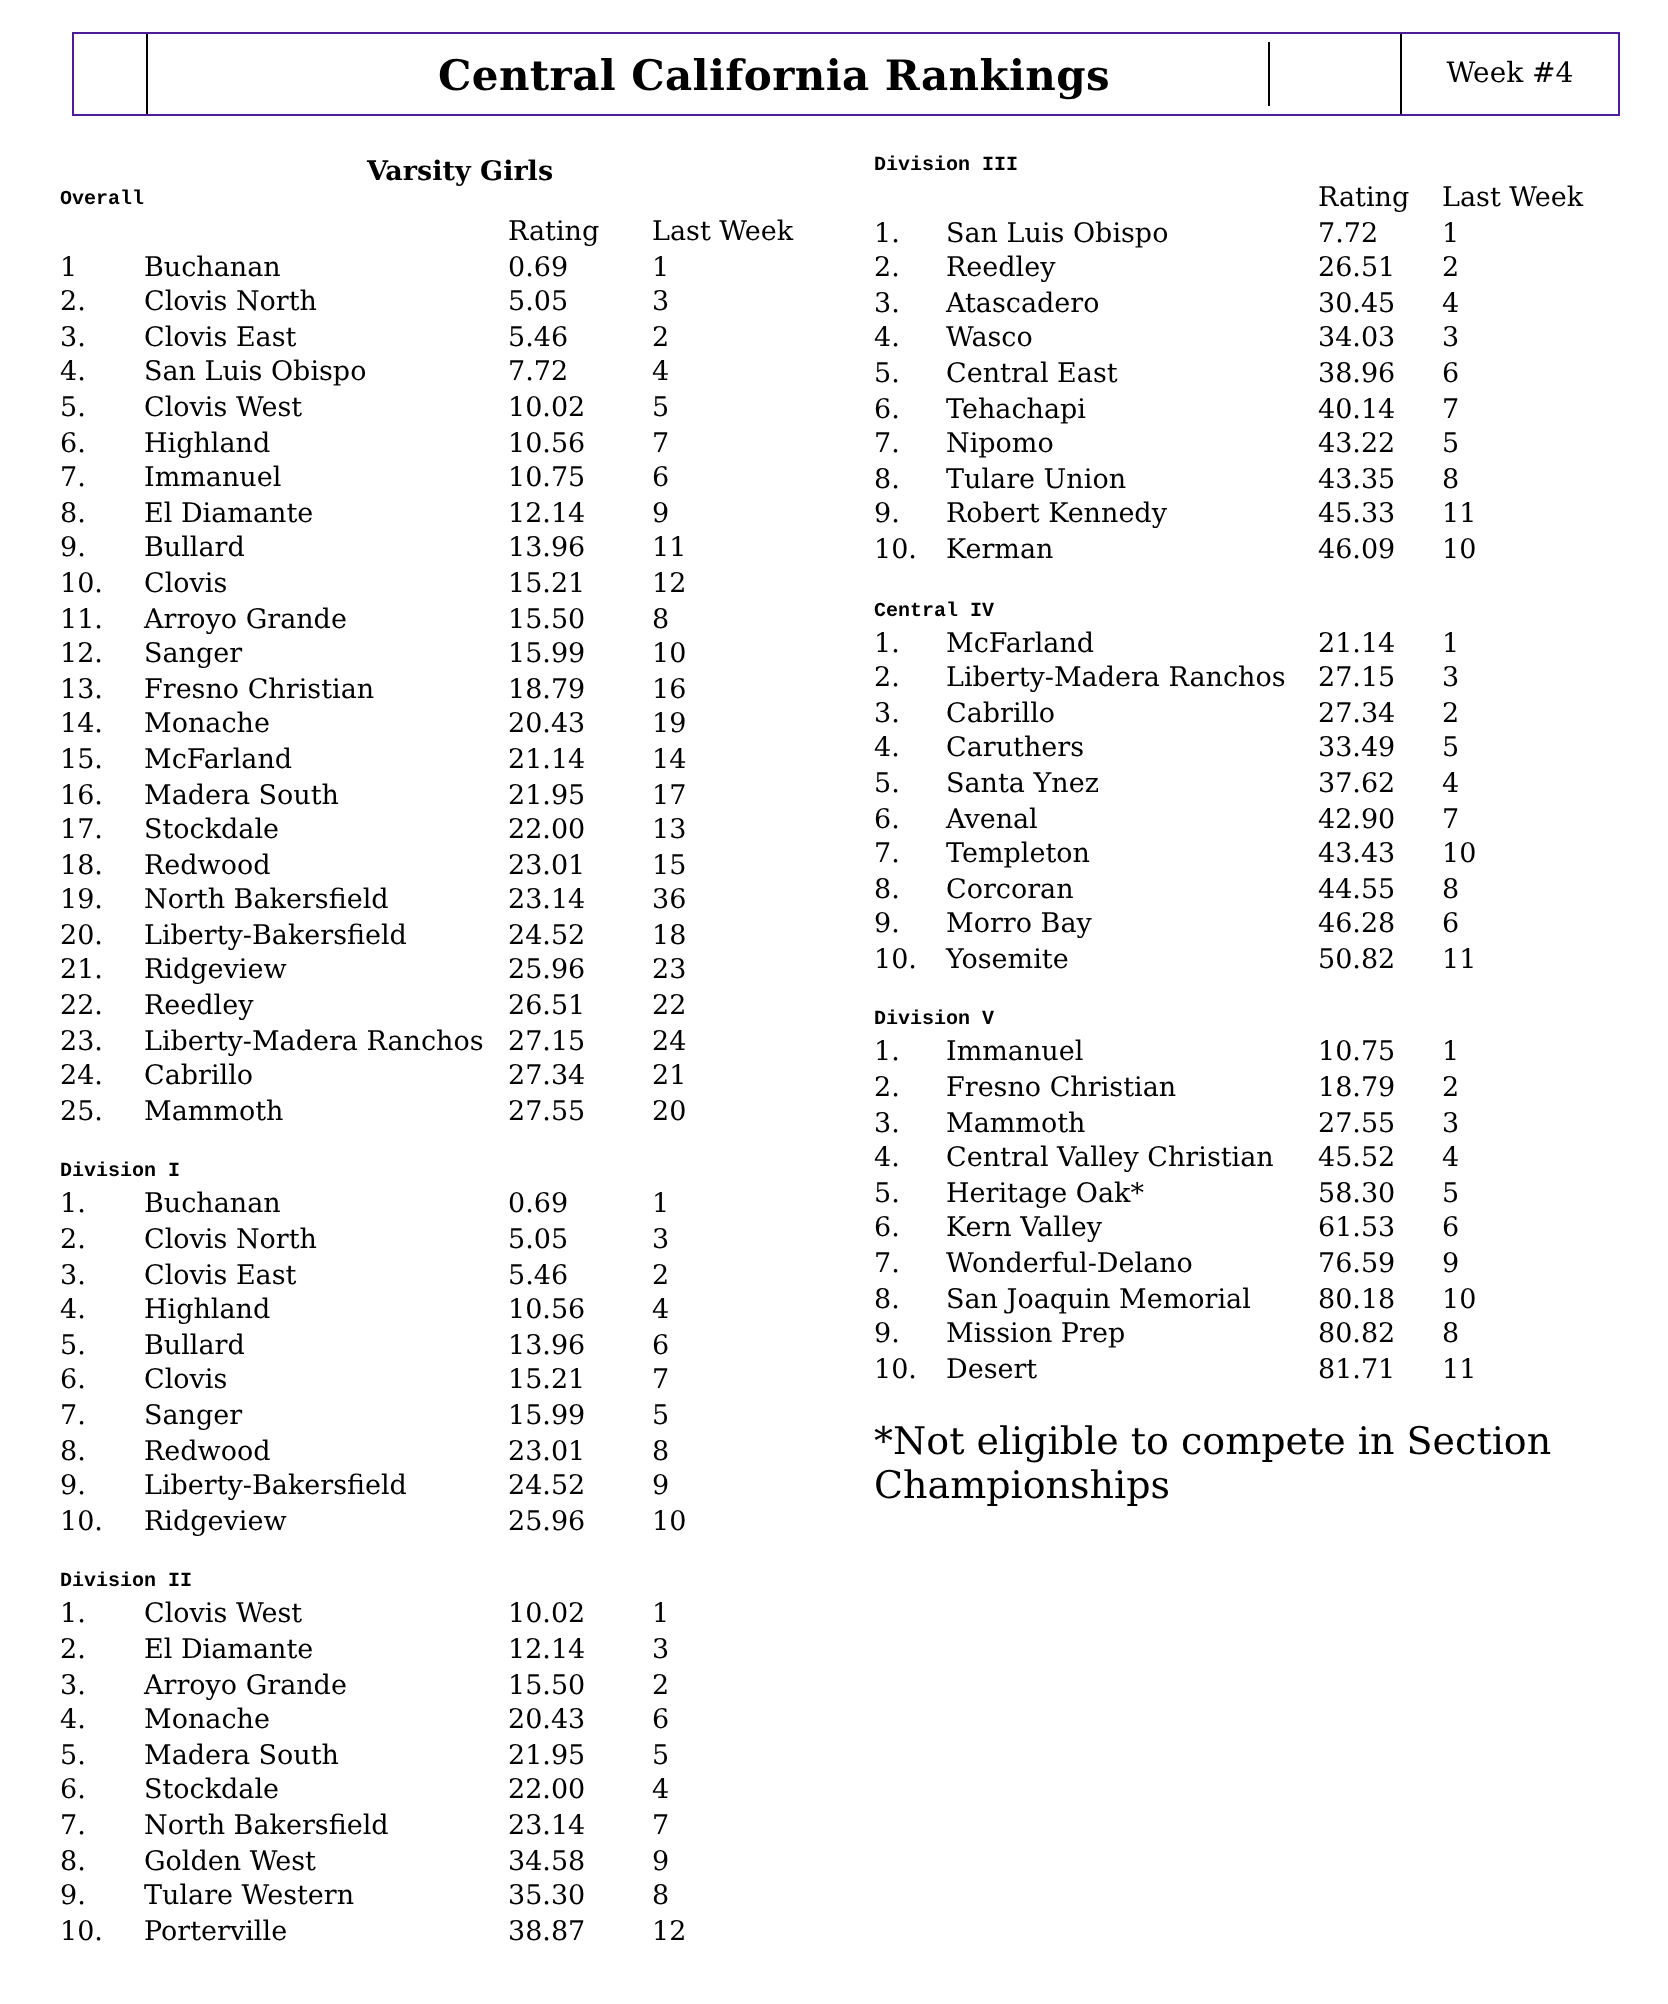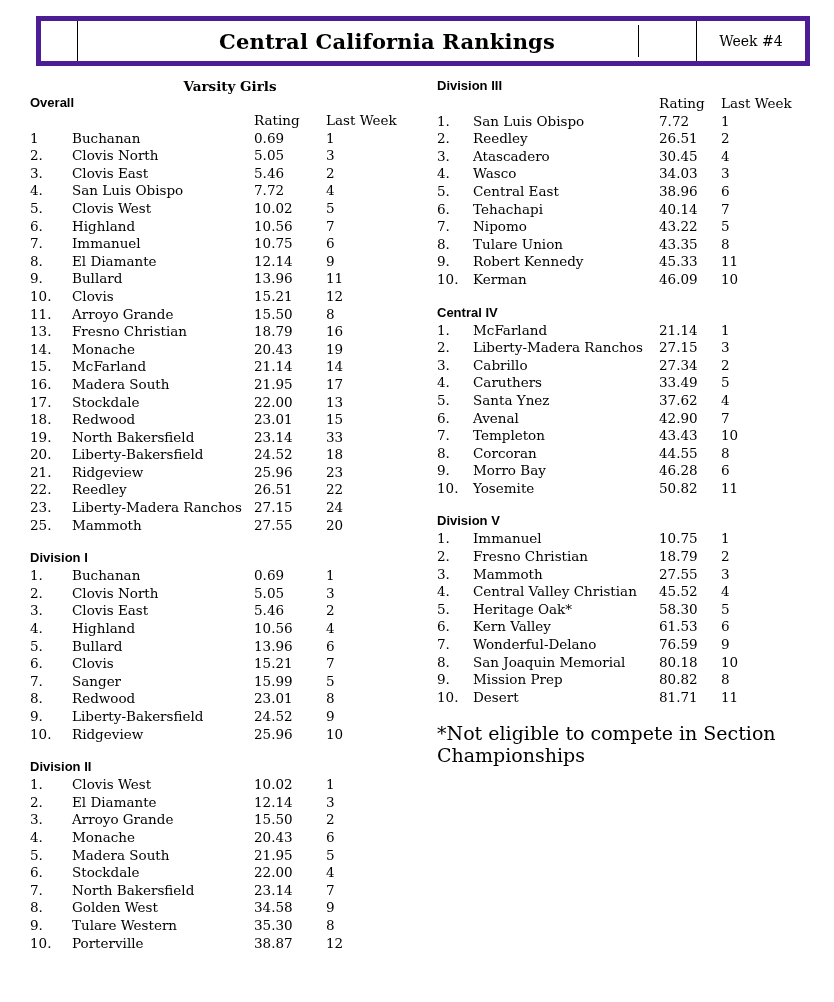--- a/index.html
+++ b/index.html
@@ -18,21 +18,21 @@
   .page {
     width: 834px;
     height: 1002px;
     position: relative;
     box-sizing: border-box;
     padding: 0;
   }
   
   .header {
     margin: 16px 24px 0 36px;
-    border: 5px solid #4c1d95;
+    border: 1px solid #4c1d95;
     height: 40px;
     display: flex;
     align-items: stretch;
     position: relative;
   }
   .header-left-cell {
     width: 36px;
     border-right: 1px solid #000;
   }
   .header-title-cell {
@@ -80,23 +80,23 @@
   .col {
     position: absolute;
     top: 0;
   }
   .col-left { left: 30px; width: 400px; }
   .col-right { left: 437px; width: 380px; }
 
   .section { margin-bottom: 16px; }
 
   .section-title {
-    font-family: Liberation Sans, sans-serif;
+    font-family: Liberation Mono, monospace;
     font-weight: bold;
-    font-size: 13px;
+    font-size: 10px;
     margin-bottom: 2px;
   }
   .varsity-label {
     font-family: "DejaVu Serif", serif;
     font-weight: bold;
     font-size: 13.5px;
     margin-bottom: 1px;
     text-align: center;
   }
   table.rank {
@@ -231,20 +231,26 @@
                   <td>15.21</td>
                   <td>12</td>
                 </tr>
                 <tr>
                   <td>11.</td>
                   <td>Arroyo Grande</td>
                   <td>15.50</td>
                   <td>8</td>
                 </tr>
                 <tr>
+                  <td>12.</td>
+                  <td>Sanger</td>
+                  <td>15.99</td>
+                  <td>10</td>
+                </tr>
+                <tr>
                   <td>13.</td>
                   <td>Fresno Christian</td>
                   <td>18.79</td>
                   <td>16</td>
                 </tr>
                 <tr>
                   <td>14.</td>
                   <td>Monache</td>
                   <td>20.43</td>
                   <td>19</td>
@@ -270,21 +276,21 @@
                 <tr>
                   <td>18.</td>
                   <td>Redwood</td>
                   <td>23.01</td>
                   <td>15</td>
                 </tr>
                 <tr>
                   <td>19.</td>
                   <td>North Bakersfield</td>
                   <td>23.14</td>
-                  <td>33</td>
+                  <td>36</td>
                 </tr>
                 <tr>
                   <td>20.</td>
                   <td>Liberty-Bakersfield</td>
                   <td>24.52</td>
                   <td>18</td>
                 </tr>
                 <tr>
                   <td>21.</td>
                   <td>Ridgeview</td>
@@ -295,20 +301,26 @@
                   <td>22.</td>
                   <td>Reedley</td>
                   <td>26.51</td>
                   <td>22</td>
                 </tr>
                 <tr>
                   <td>23.</td>
                   <td>Liberty-Madera Ranchos</td>
                   <td>27.15</td>
                   <td>24</td>
+                </tr>
+                <tr>
+                  <td>24.</td>
+                  <td>Cabrillo</td>
+                  <td>27.34</td>
+                  <td>21</td>
                 </tr>
                 <tr>
                   <td>25.</td>
                   <td>Mammoth</td>
                   <td>27.55</td>
                   <td>20</td>
                 </tr>
               </tbody>
             </table>
           </div>

